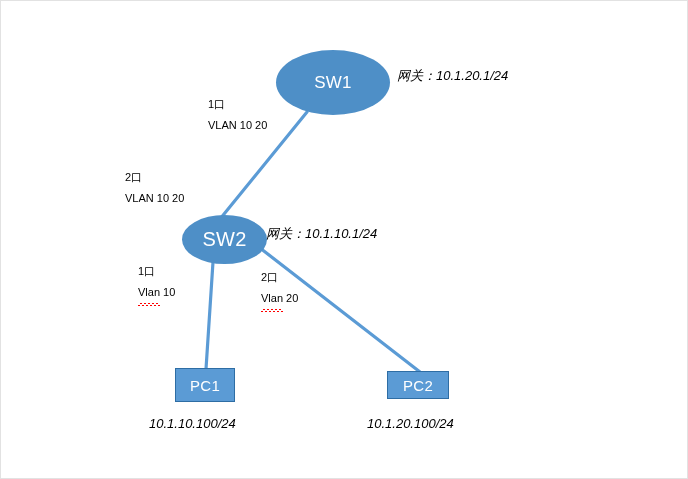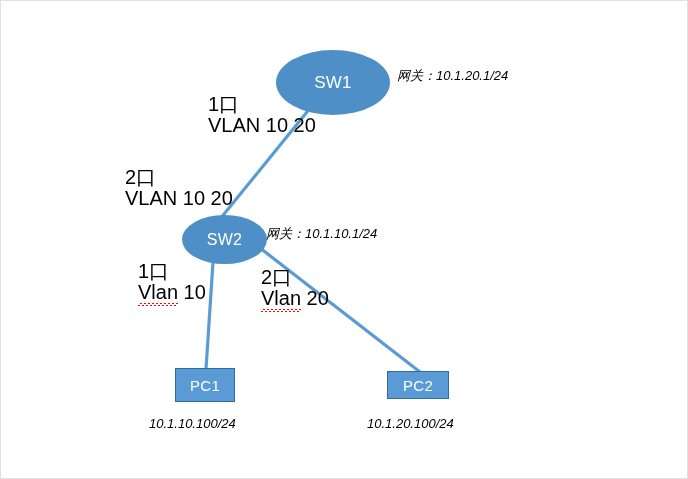--- a/index.html
+++ b/index.html
@@ -46,21 +46,21 @@
     align-items: center;
     justify-content: center;
     color: #ffffff;
     font-size: 15px;
     letter-spacing: 0.3px;
   }
   
   .label {
     position: absolute;
     color: #000000;
-    font-size: 20px;
+    font-size: 11px;
     line-height: 21px;
     white-space: nowrap;
   }
   .label-lg {
     font-size: 13px;
     font-style: italic;
   }
   .label .ln { display: block; }
   
   .squiggle {
@@ -89,21 +89,21 @@
   <svg id="links" viewBox="0 0 688 479" xmlns="http://www.w3.org/2000/svg">
     <line x1="306" y1="111" x2="219" y2="218" stroke="#5B9BD5" stroke-width="3.2" stroke-linecap="round"></line>
     <line x1="212" y1="261" x2="205" y2="368" stroke="#5B9BD5" stroke-width="3.2" stroke-linecap="round"></line>
     <line x1="259" y1="247" x2="419" y2="371" stroke="#5B9BD5" stroke-width="3.2" stroke-linecap="round"></line>
   </svg>
 
   <div class="node-ellipse" style="left:275px; top:49px; width:114px; height:65px;">
     <span>SW1</span>
   </div>
 
-  <div class="node-ellipse" style="left:181px; top:214px; width:85px; height:49px; font-size:16px;">
+  <div class="node-ellipse" style="left:181px; top:214px; width:85px; height:49px; font-size:20px;">
     <span>SW2</span>
   </div>
 
   <div class="node-rect" style="left:174px; top:367px; width:60px; height:34px;">
     <span>PC1</span>
   </div>
 
   <div class="node-rect" style="left:386px; top:370px; width:62px; height:28px;">
     <span>PC2</span>
   </div>

